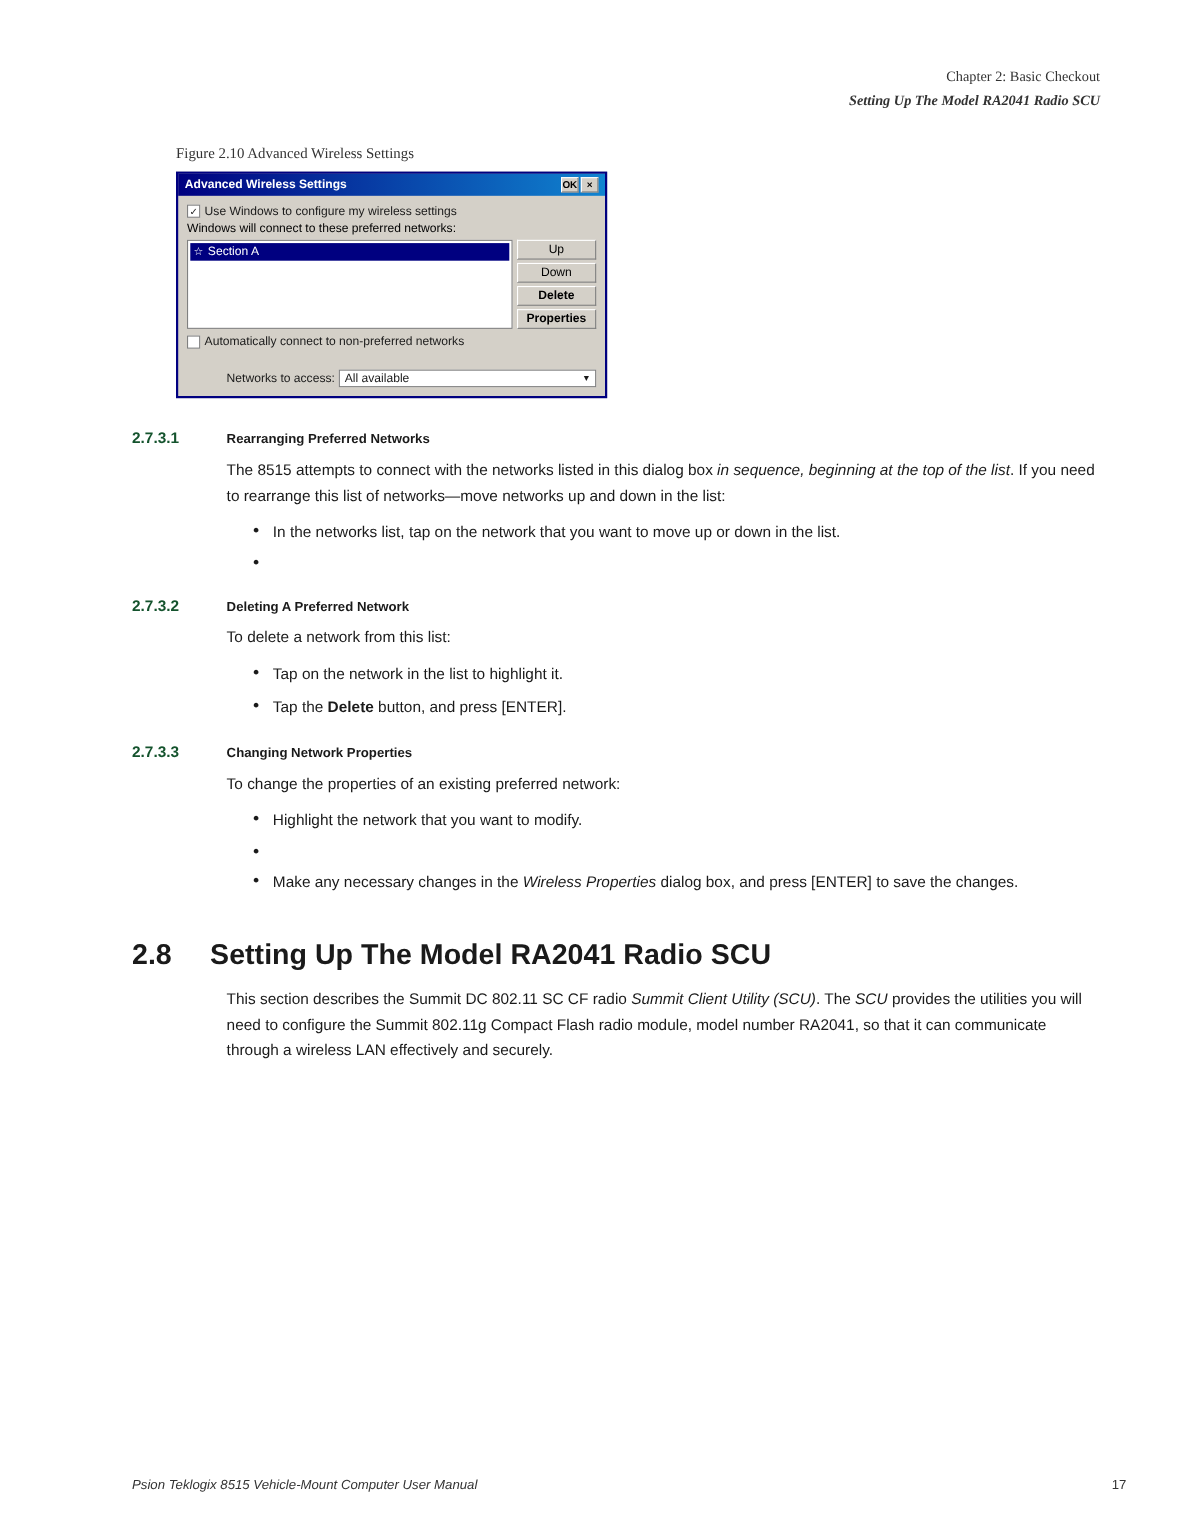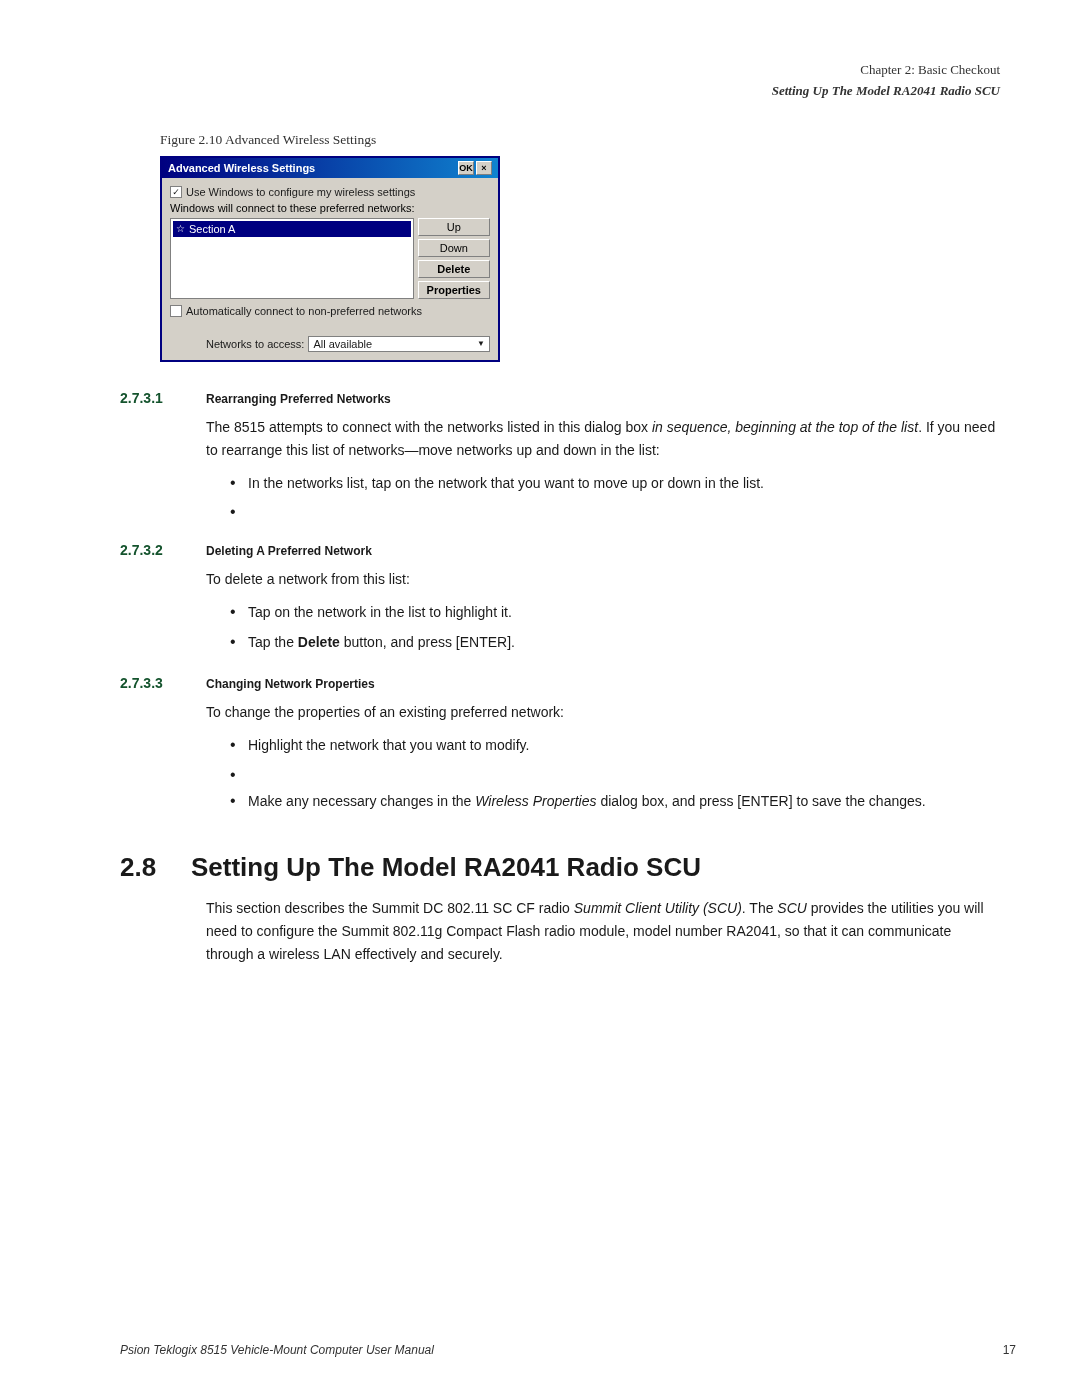--- a/index.html
+++ b/index.html
@@ -45,21 +45,21 @@
     }
 
     .figure-caption {
       font-size: 13.5px;
       margin-bottom: 8px;
       color: #333;
     }
 
     
     .dialog-box {
-      width: 340px;
+      width: 392px;
       border: 2px solid #000080;
       background: #d4d0c8;
       font-family: 'Arial', sans-serif;
       font-size: 11px;
     }
 
     .dialog-titlebar {
       background: linear-gradient(to right, #000080, #1084d0);
       color: white;
       padding: 3px 6px;
@@ -295,25 +295,25 @@
       font-family: Arial, Helvetica, sans-serif;
       font-size: 26px;
       font-weight: bold;
     }
 
     
     .page-footer {
       position: absolute;
       bottom: 40px;
       left: 0;
-      right: 0;
+      right: 16px;
       display: flex;
       justify-content: space-between;
       align-items: center;
-      padding: 0 64px 0 120px;
+      padding: 0 40px 0 120px;
       font-family: Arial, Helvetica, sans-serif;
       font-size: 12px;
       color: #333;
       font-style: italic;
     }
 
     .footer-page-num {
       font-style: normal;
       font-weight: normal;
     }

